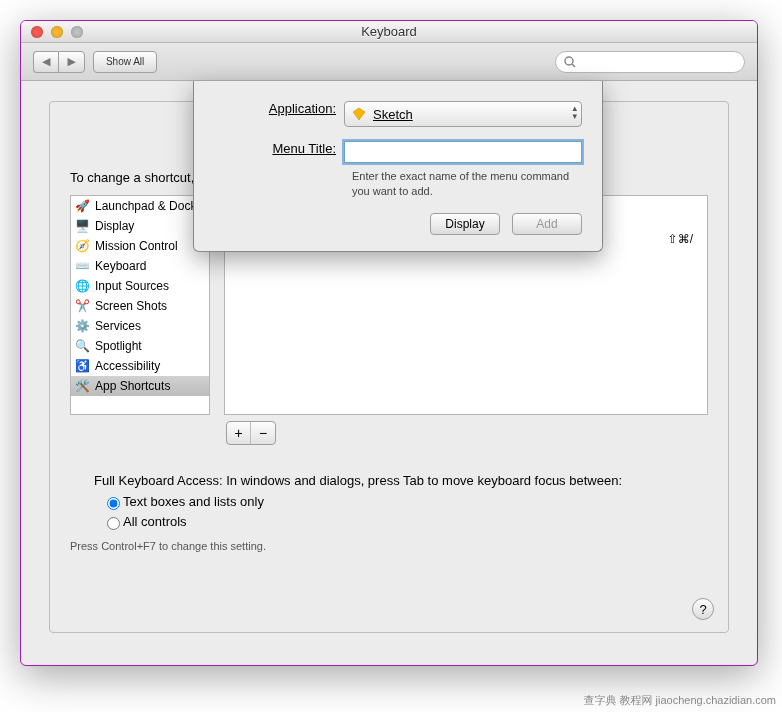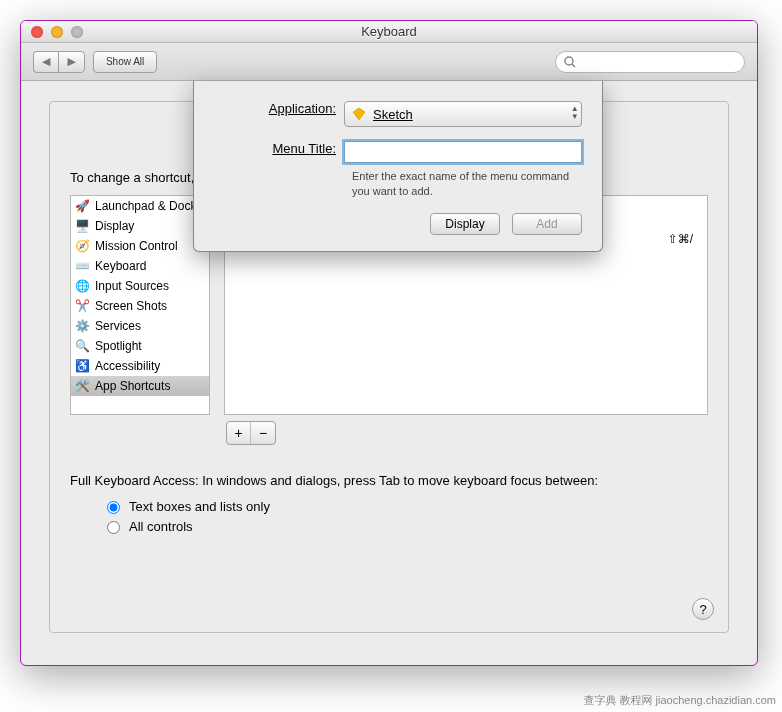--- a/index.html
+++ b/index.html
@@ -184,28 +184,28 @@
     background: transparent;
     border-right: 1px solid #bdbdbd;
     font-size: 14px;
     line-height: 1;
   }
   .addremove button:last-child { border-right: none; }
 
   .fka {
     margin-top: 28px;
     font-size: 13px;
+    margin-left: 24px;
   }
   .radios {
     margin: 6px 0 6px 32px;
   }
   .radios label {
     display: flex;
-    align-items: flex-end;
-    gap: 6px;
+    align-items: flex-start;
     height: 20px;
   }
   .hint {
     font-size: 11px;
     color: #555;
     margin-top: 6px;
   }
 
   .helpbtn {
     position: absolute;
@@ -399,20 +399,21 @@
       <div class="radios">
         <label>
           <input type="radio" name="fka" checked="" style="">
           <span>Text boxes and lists only</span>
         </label>
         <label>
           <input type="radio" name="fka" style="">
           <span>All controls</span>
         </label>
       </div>
+      <div class="hint">Press Control+F7 to change this setting.</div>
 
       <button class="helpbtn">?</button>
     </div>
   </div>
 
   <div class="sheet">
     <div class="sheet-row">
       <div class="lbl">Application:</div>
       <div class="popup">
         <span class="appico">

